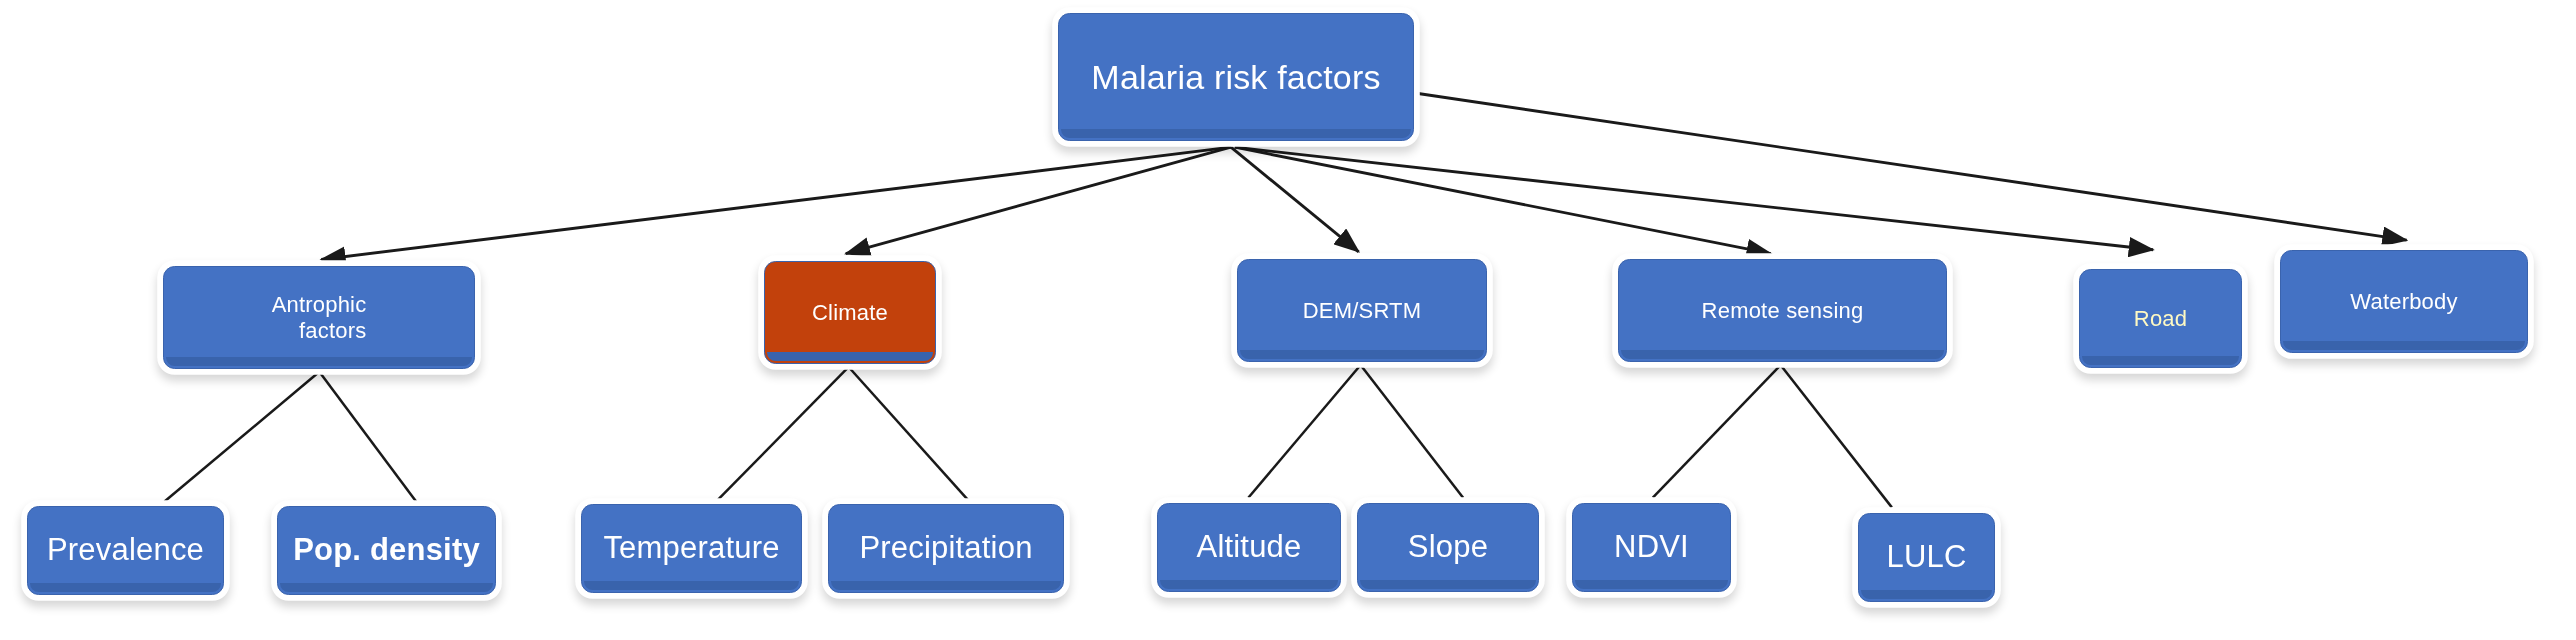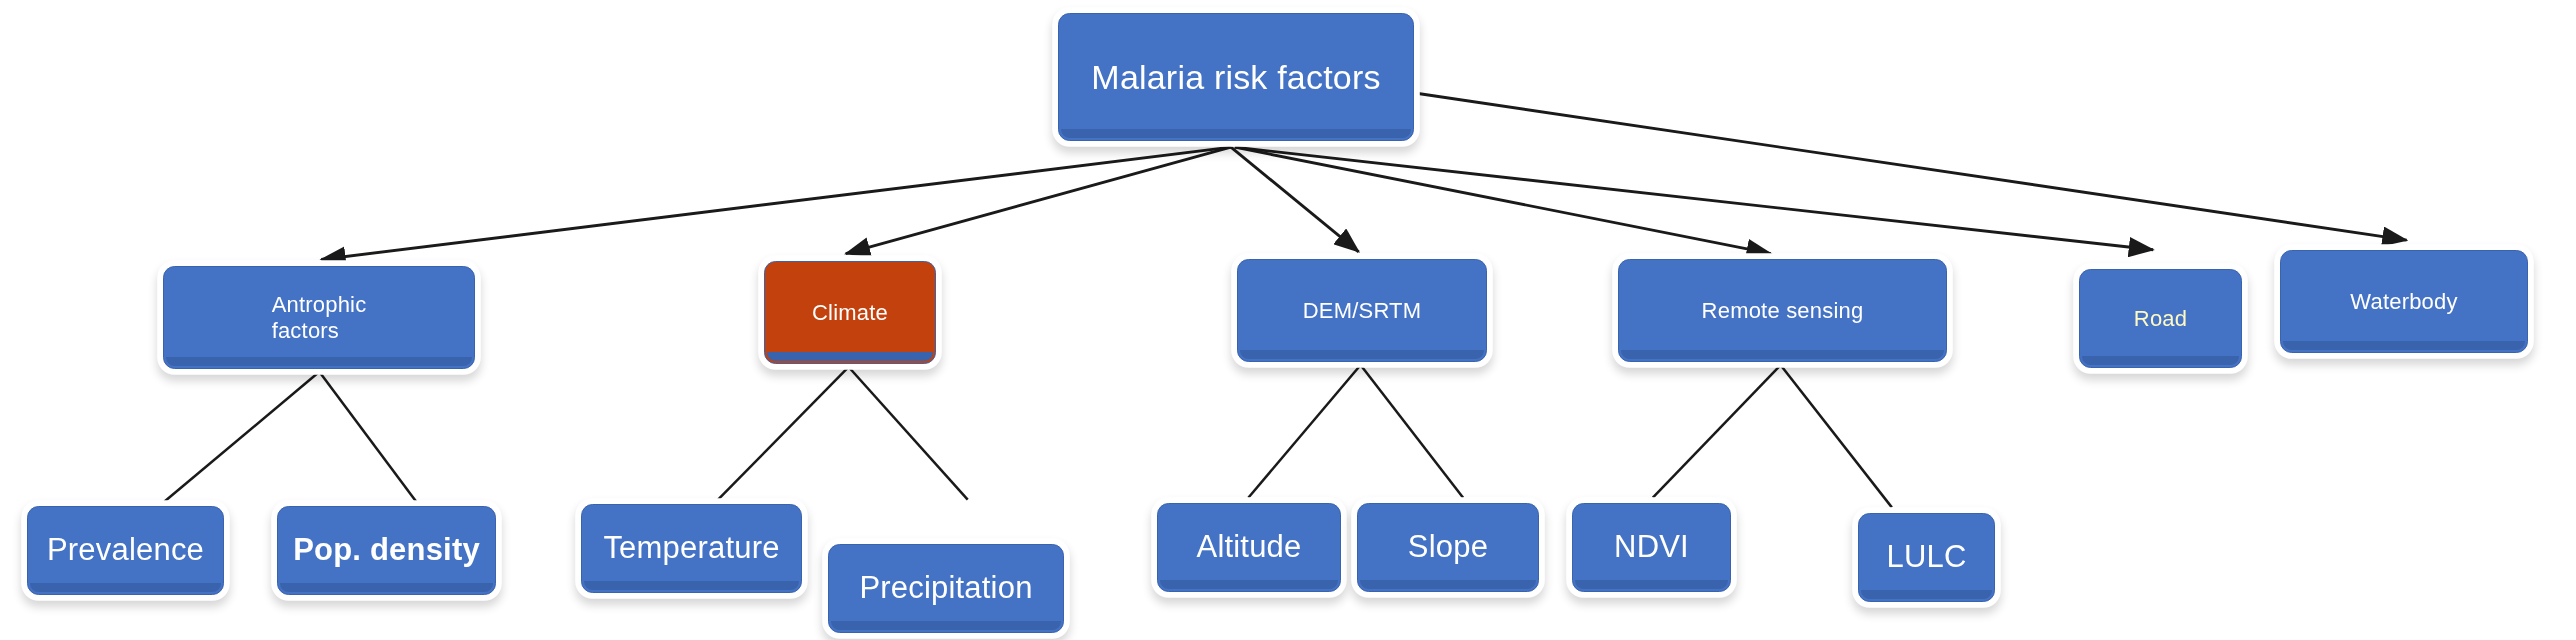--- a/index.html
+++ b/index.html
@@ -24,21 +24,21 @@
     width: 2576px;
     height: 641px;
     pointer-events: none;
   }
   .node {
     position: absolute;
     box-sizing: border-box;
     display: flex;
     align-items: center;
     justify-content: center;
-    text-align: left;
+    text-align: right;
     color: #ffffff;
     background: #4472c4;
     border-radius: 11.6px;
     border: 1px solid #3a63ad;
     box-shadow:
       0 0 0 5.8px #ffffff,
       0 2.9px 0 1.9px #2f5597,
       0 5.8px 9.7px 5.8px rgba(0,0,0,0.16);
     line-height: 1.18;
     letter-spacing: 0.2px;
@@ -96,20 +96,20 @@
       <div class="node lvl1" style="left: 163px; top: 266px; width: 312px; height: 103px; background: rgb(68, 114, 196); color: rgb(255, 255, 255); border-color: rgb(58, 99, 173);"><span>Antrophic
 factors</span></div>
       <div class="node lvl1" style="left: 764px; top: 261px; width: 172px; height: 103px; background: #c2410c; color: rgb(255, 255, 255); border-color: rgb(58, 99, 173);"><span>Climate</span></div>
       <div class="node lvl1" style="left: 1237px; top: 259px; width: 250px; height: 103px; background: rgb(68, 114, 196); color: rgb(255, 255, 255); border-color: rgb(58, 99, 173);"><span>DEM/SRTM</span></div>
       <div class="node lvl1" style="left: 1618px; top: 259px; width: 329px; height: 103px; background: rgb(68, 114, 196); color: rgb(255, 255, 255); border-color: rgb(58, 99, 173);"><span>Remote sensing</span></div>
       <div class="node lvl1" style="left: 2079px; top: 269px; width: 163px; height: 99px; background: rgb(68, 114, 196); color: #fef9c3; border-color: rgb(58, 99, 173);"><span>Road</span></div>
       <div class="node lvl1" style="left: 2280px; top: 250px; width: 248px; height: 103px; background: rgb(68, 114, 196); color: rgb(255, 255, 255); border-color: rgb(58, 99, 173);"><span>Waterbody</span></div>
       <div class="node lvl2" style="left: 27px; top: 506px; width: 197px; height: 89px; background: rgb(68, 114, 196); color: rgb(255, 255, 255); border-color: rgb(58, 99, 173);"><span>Prevalence</span></div>
       <div class="node lvl2" style="left: 277px; top: 506px; width: 219px; height: 89px; background: rgb(68, 114, 196); color: rgb(255, 255, 255); border-color: rgb(58, 99, 173); font-weight: bold;"><span>Pop. density</span></div>
       <div class="node lvl2" style="left: 581px; top: 504px; width: 221px; height: 89px; background: rgb(68, 114, 196); color: rgb(255, 255, 255); border-color: rgb(58, 99, 173);"><span>Temperature</span></div>
-      <div class="node lvl2" style="left: 828px; top: 504px; width: 236px; height: 89px; background: rgb(68, 114, 196); color: rgb(255, 255, 255); border-color: rgb(58, 99, 173); margin-top: 40px;"><span>Precipitation</span></div>
+      <div class="node lvl2" style="left: 828px; top: 504px; width: 236px; height: 89px; background: rgb(68, 114, 196); color: rgb(255, 255, 255); border-color: rgb(58, 99, 173);"><span>Precipitation</span></div>
       <div class="node lvl2" style="left: 1157px; top: 503px; width: 184px; height: 89px; background: rgb(68, 114, 196); color: rgb(255, 255, 255); border-color: rgb(58, 99, 173);"><span>Altitude</span></div>
       <div class="node lvl2" style="left: 1357px; top: 503px; width: 182px; height: 89px; background: rgb(68, 114, 196); color: rgb(255, 255, 255); border-color: rgb(58, 99, 173);"><span>Slope</span></div>
       <div class="node lvl2" style="left: 1572px; top: 503px; width: 159px; height: 89px; background: rgb(68, 114, 196); color: rgb(255, 255, 255); border-color: rgb(58, 99, 173);"><span>NDVI</span></div>
       <div class="node lvl2" style="left: 1858px; top: 513px; width: 137px; height: 89px; background: rgb(68, 114, 196); color: rgb(255, 255, 255); border-color: rgb(58, 99, 173);"><span>LULC</span></div>
     </div>
 </div>
 
 
 </body></html>

